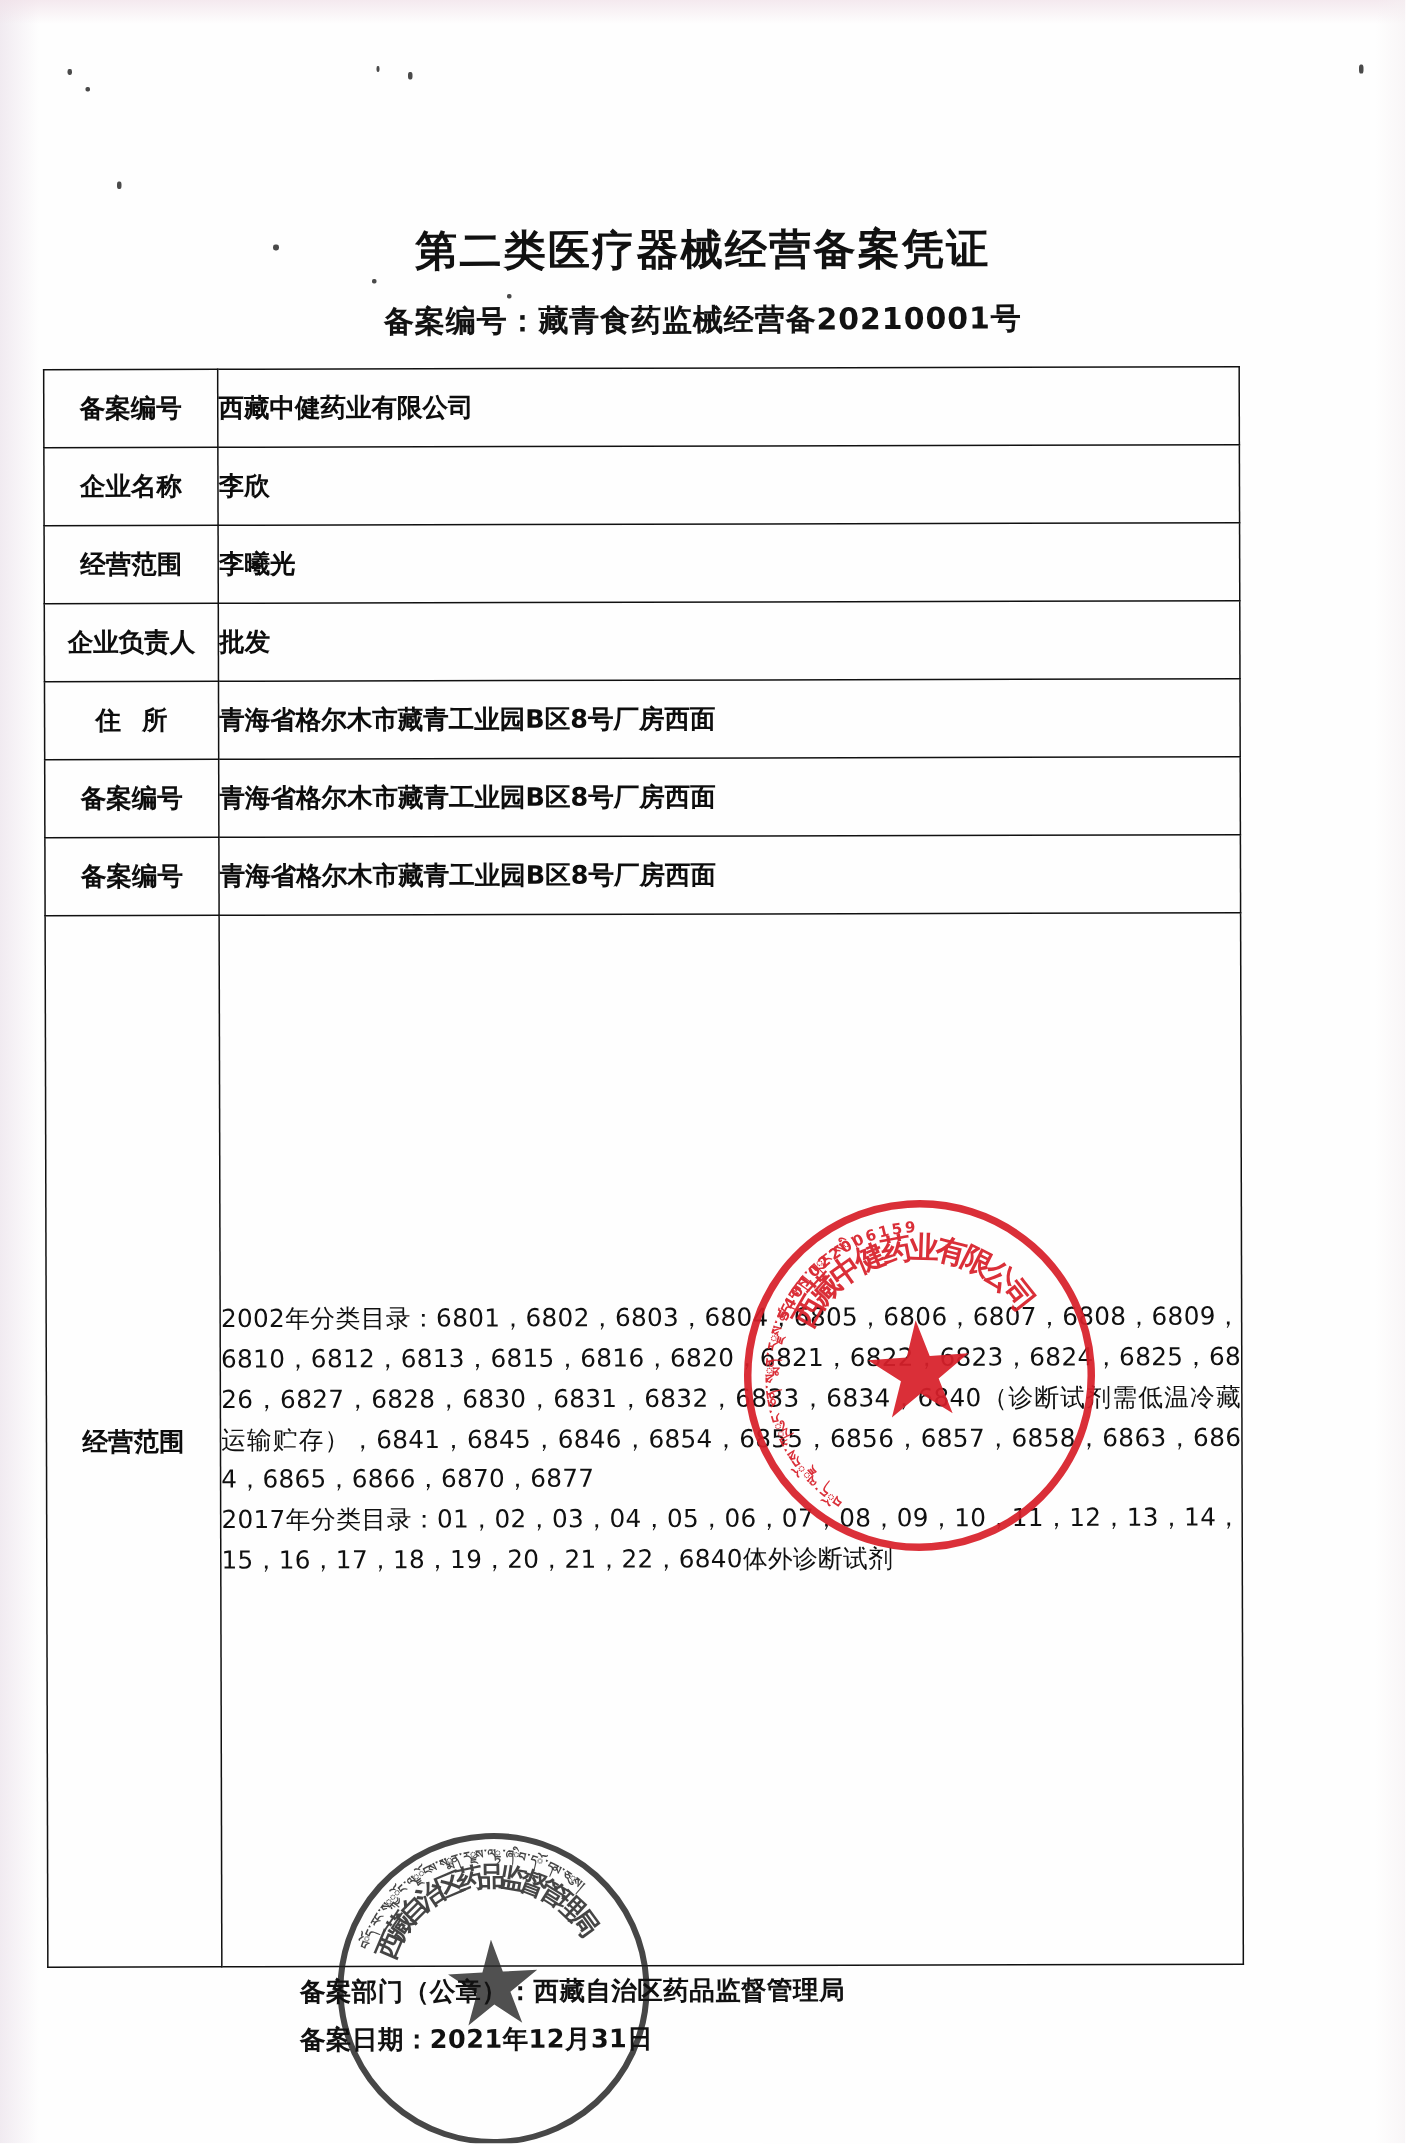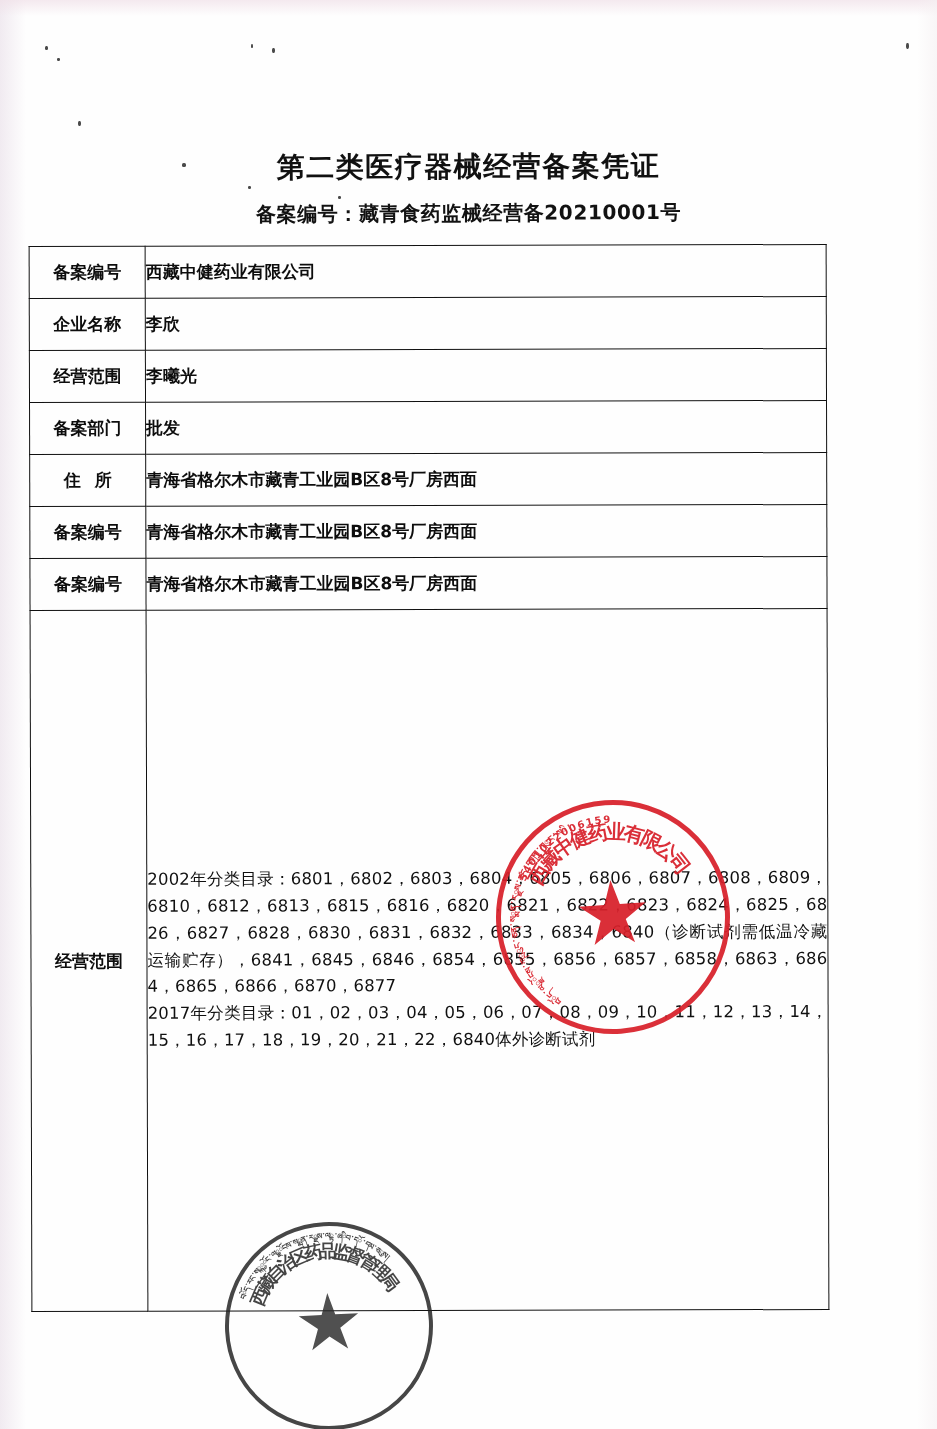--- a/index.html
+++ b/index.html
@@ -271,21 +271,21 @@
       </tr>
       <tr class="data-row">
         <td class="lbl">企业名称</td>
         <td class="val">李欣</td>
       </tr>
       <tr class="data-row">
         <td class="lbl">经营范围</td>
         <td class="val">李曦光</td>
       </tr>
       <tr class="data-row">
-        <td class="lbl">备案部门</td>
+        <td class="lbl">企业负责人</td>
         <td class="val">批发</td>
       </tr>
       <tr class="data-row">
         <td class="lbl spread">住所</td>
         <td class="val">青海省格尔木市藏青工业园B区8号厂房西面</td>
       </tr>
       <tr class="data-row">
         <td class="lbl">备案编号</td>
         <td class="val">青海省格尔木市藏青工业园B区8号厂房西面</td>
       </tr>
@@ -429,14 +429,18 @@
         <span class="tib" style="transform: rotate(208.2deg) translate(0px, 88px) rotate(180deg) translate(-50%, -50%);">ད</span>
         <span class="tib" style="transform: rotate(210.8deg) translate(0px, 88px) rotate(180deg) translate(-50%, -50%);">མ</span>
         <span class="tib" style="transform: rotate(213.4deg) translate(0px, 88px) rotate(180deg) translate(-50%, -50%);">་</span>
         <span class="tib" style="transform: rotate(216deg) translate(0px, 88px) rotate(180deg) translate(-50%, -50%);">ཅ</span>
         <span class="tib" style="transform: rotate(218.6deg) translate(0px, 88px) rotate(180deg) translate(-50%, -50%);">ུ</span>
         <span class="tib" style="transform: rotate(221.2deg) translate(0px, 88px) rotate(180deg) translate(-50%, -50%);">ས</span>
         <span class="tib" style="transform: rotate(223.8deg) translate(0px, 88px) rotate(180deg) translate(-50%, -50%);">།</span>
       </div>
   </div>
 
+  <div class="footer-block">
+    <div>备案部门（公章）：西藏自治区药品监督管理局</div>
+    <div>备案日期：2021年12月31日</div>
+  </div>
 
 </div>
 
 </body></html>

